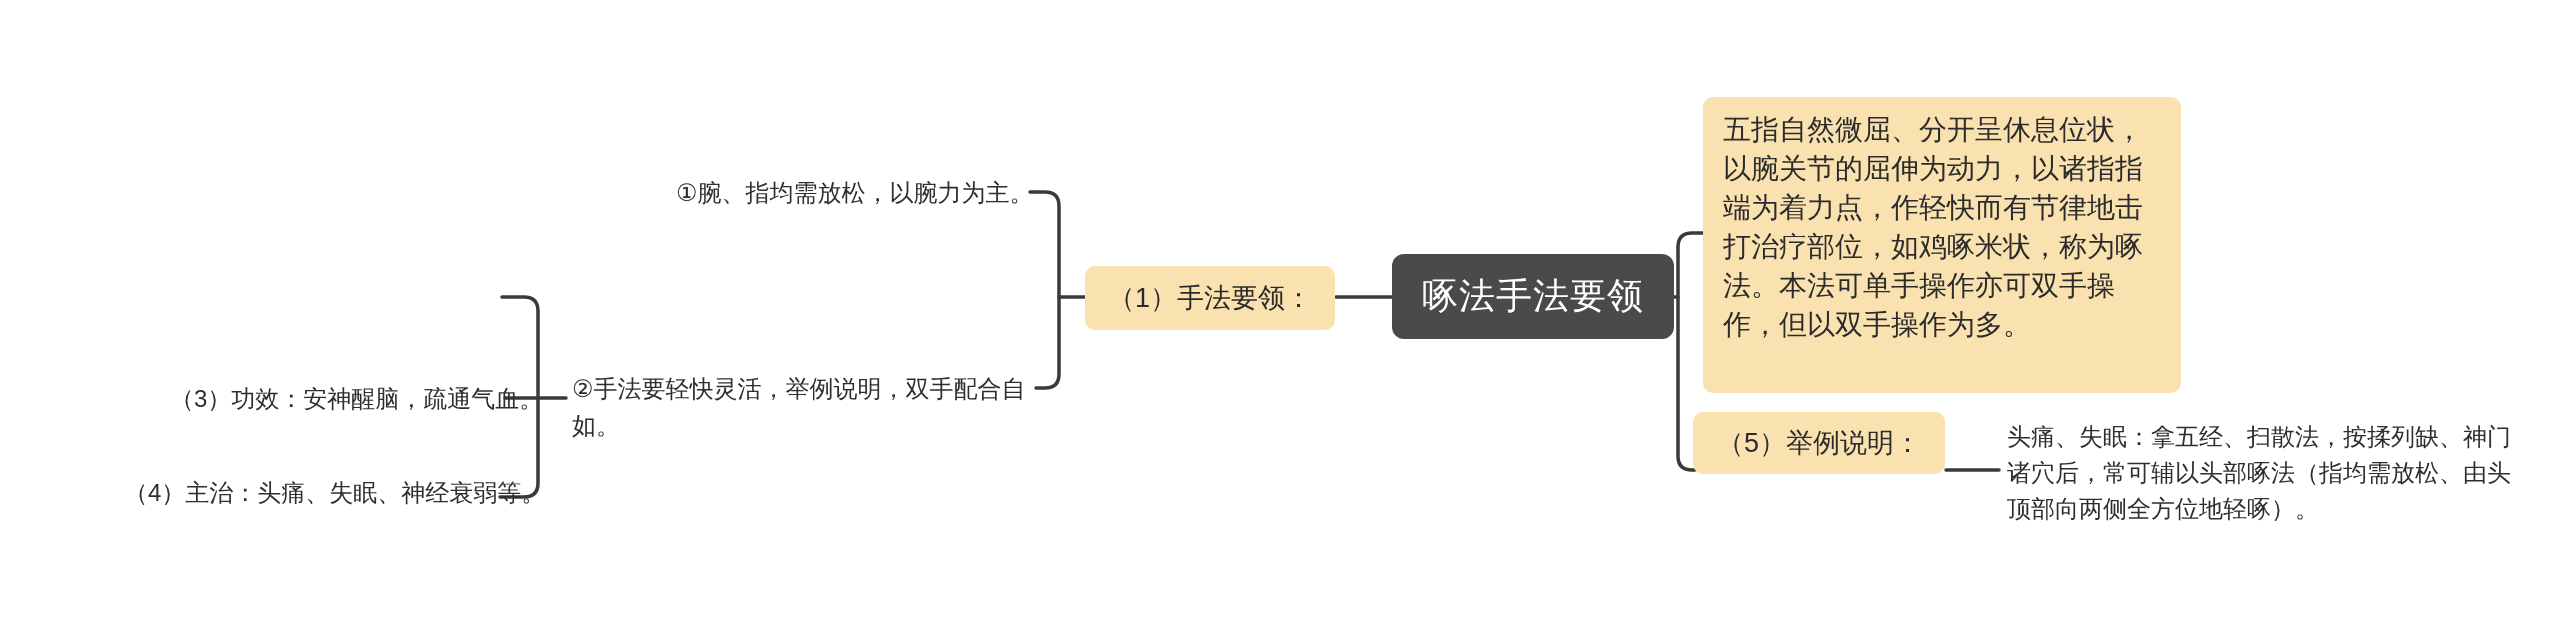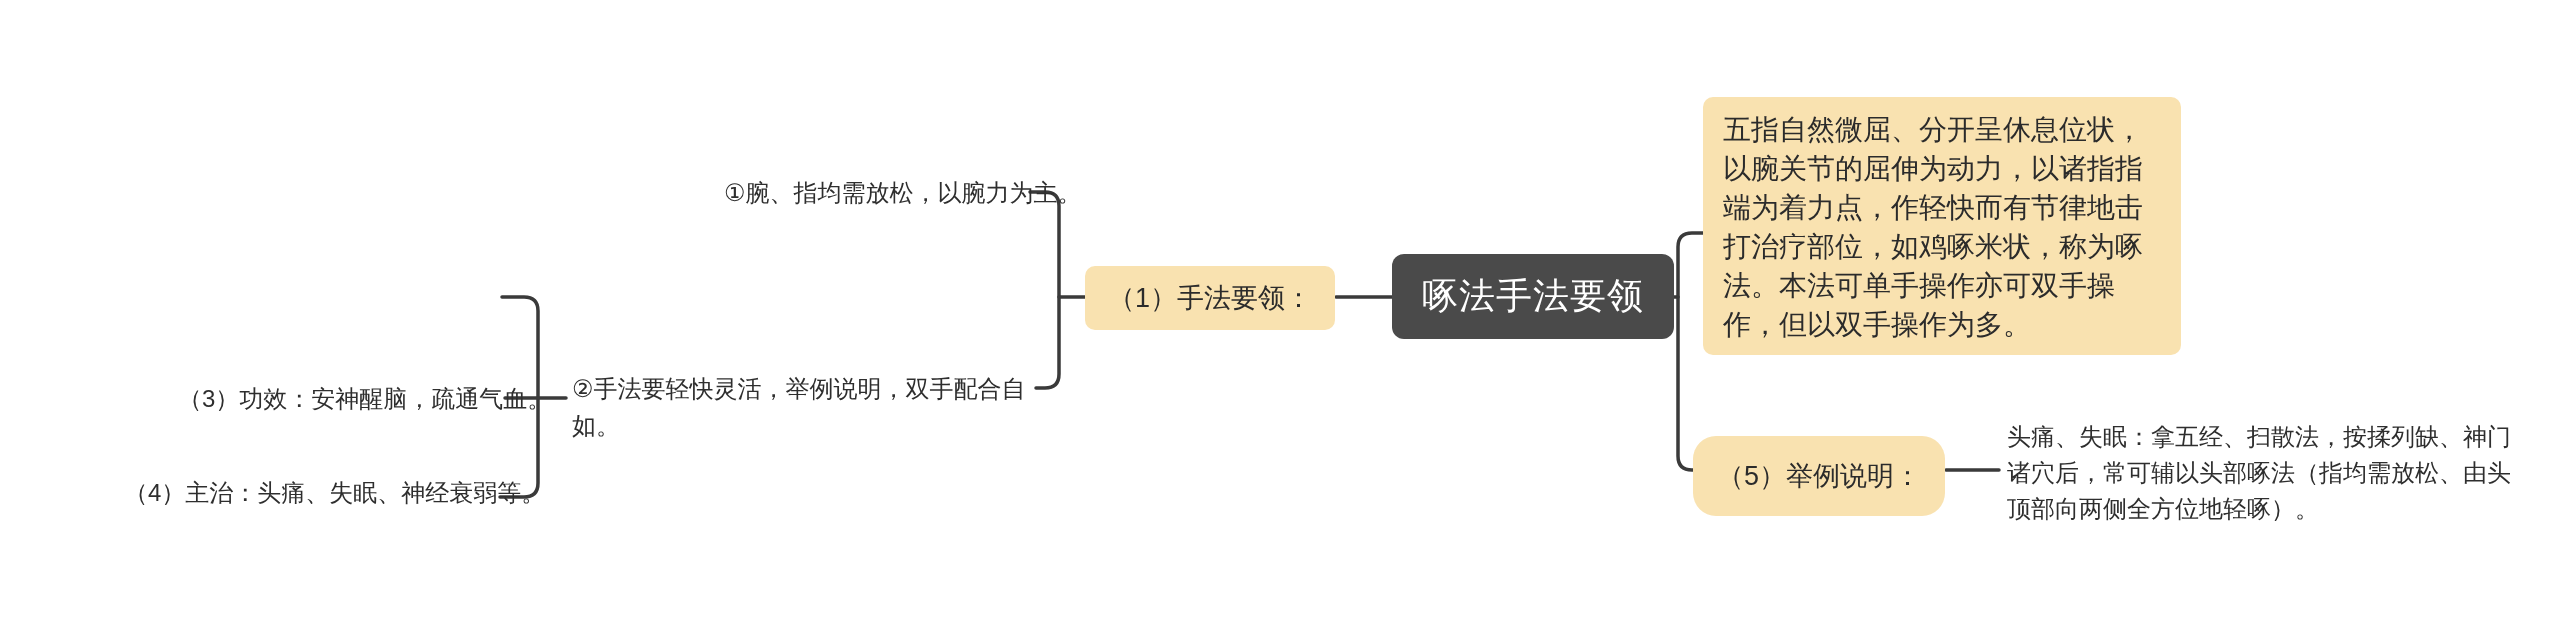--- a/index.html
+++ b/index.html
@@ -47,40 +47,40 @@
     position:absolute;
     left:1392px;top:254px;width:282px;height:85px;
     background:var(--node-dark);
     border-radius:12px;
     display:flex;align-items:center;justify-content:center;
     font-size:36px;color:#ffffff;
     letter-spacing:1px;
   }
   .desc-box{
     position:absolute;
-    left:1703px;top:97px;width:478px;height:258px;
+    left:1703px;top:97px;width:478px;height:296px;
     background:var(--accent-yellow);
     border-radius:10px;
     padding:13px 20px;
     font-size:28px;line-height:39px;
     color:#2B2B2B;
   }
   .example-text{
     position:absolute;
     left:2007px;top:419px;width:518px;
     font-size:24px;line-height:36px;
     color:var(--text-color);
   }
-  #point1{left:676px;top:174px;margin-left:48px;}
+  #point1{left:676px;top:174px;}
   #point2{left:572px;top:370px;width:500px;}
   #item2{left:284px;top:279px;}
-  #item3{left:170px;top:380px;margin-left:8px;}
+  #item3{left:170px;top:380px;}
   #item4{left:124px;top:474px;}
   #node1{left:1085px;top:266px;width:250px;height:64px;}
-  #node5{left:1693px;top:436px;width:252px;height:80px;border-radius:23px;}
+  #node5{left:1693px;top:412px;width:252px;height:62px;}
 </style>
 </head>
 <body>
 
 <div class="canvas">
 
   <svg class="connectors" viewBox="0 0 2560 623" xmlns="http://www.w3.org/2000/svg">
     <path d="M 1336 297 H 1392"></path>
     <path d="M 1030 192 H 1045 Q 1059 192 1059 206 V 374 Q 1059 388 1045 388 H 1036"></path>
     <path d="M 1059 297 H 1086"></path>

